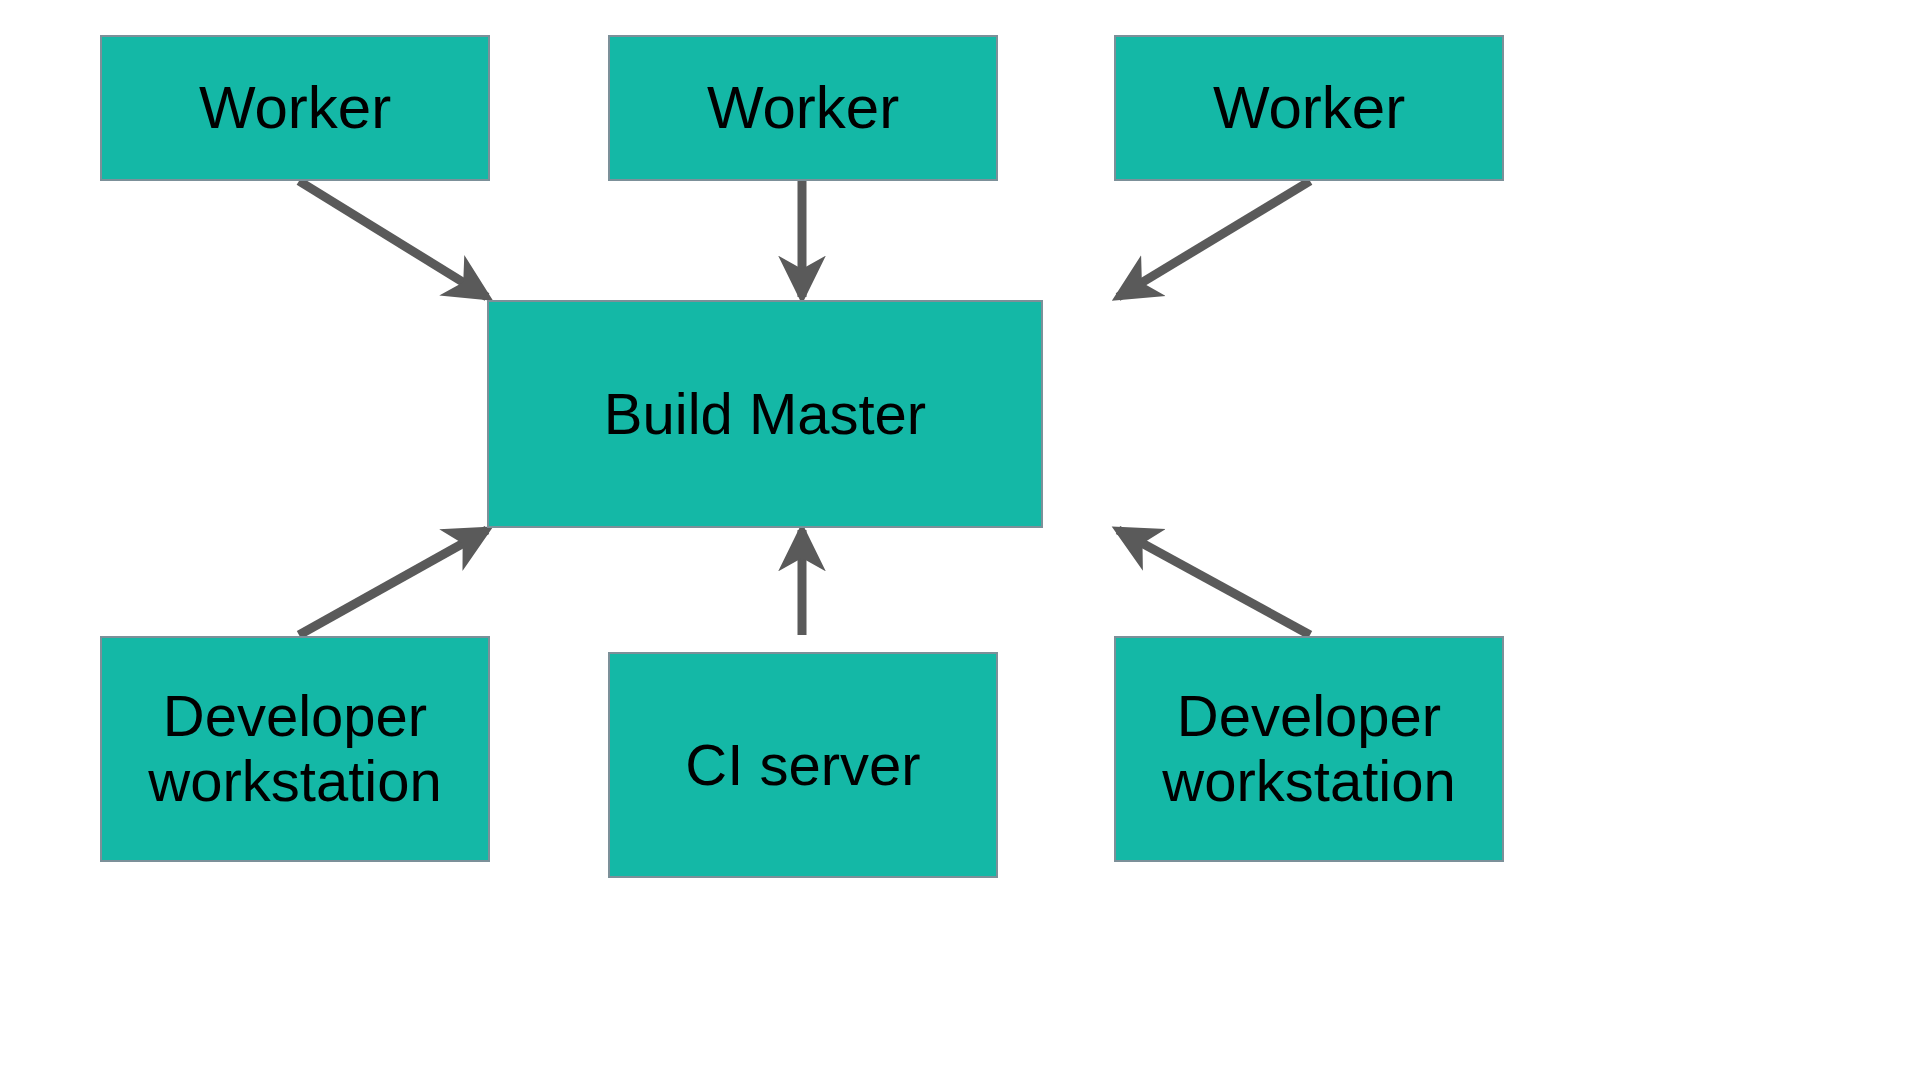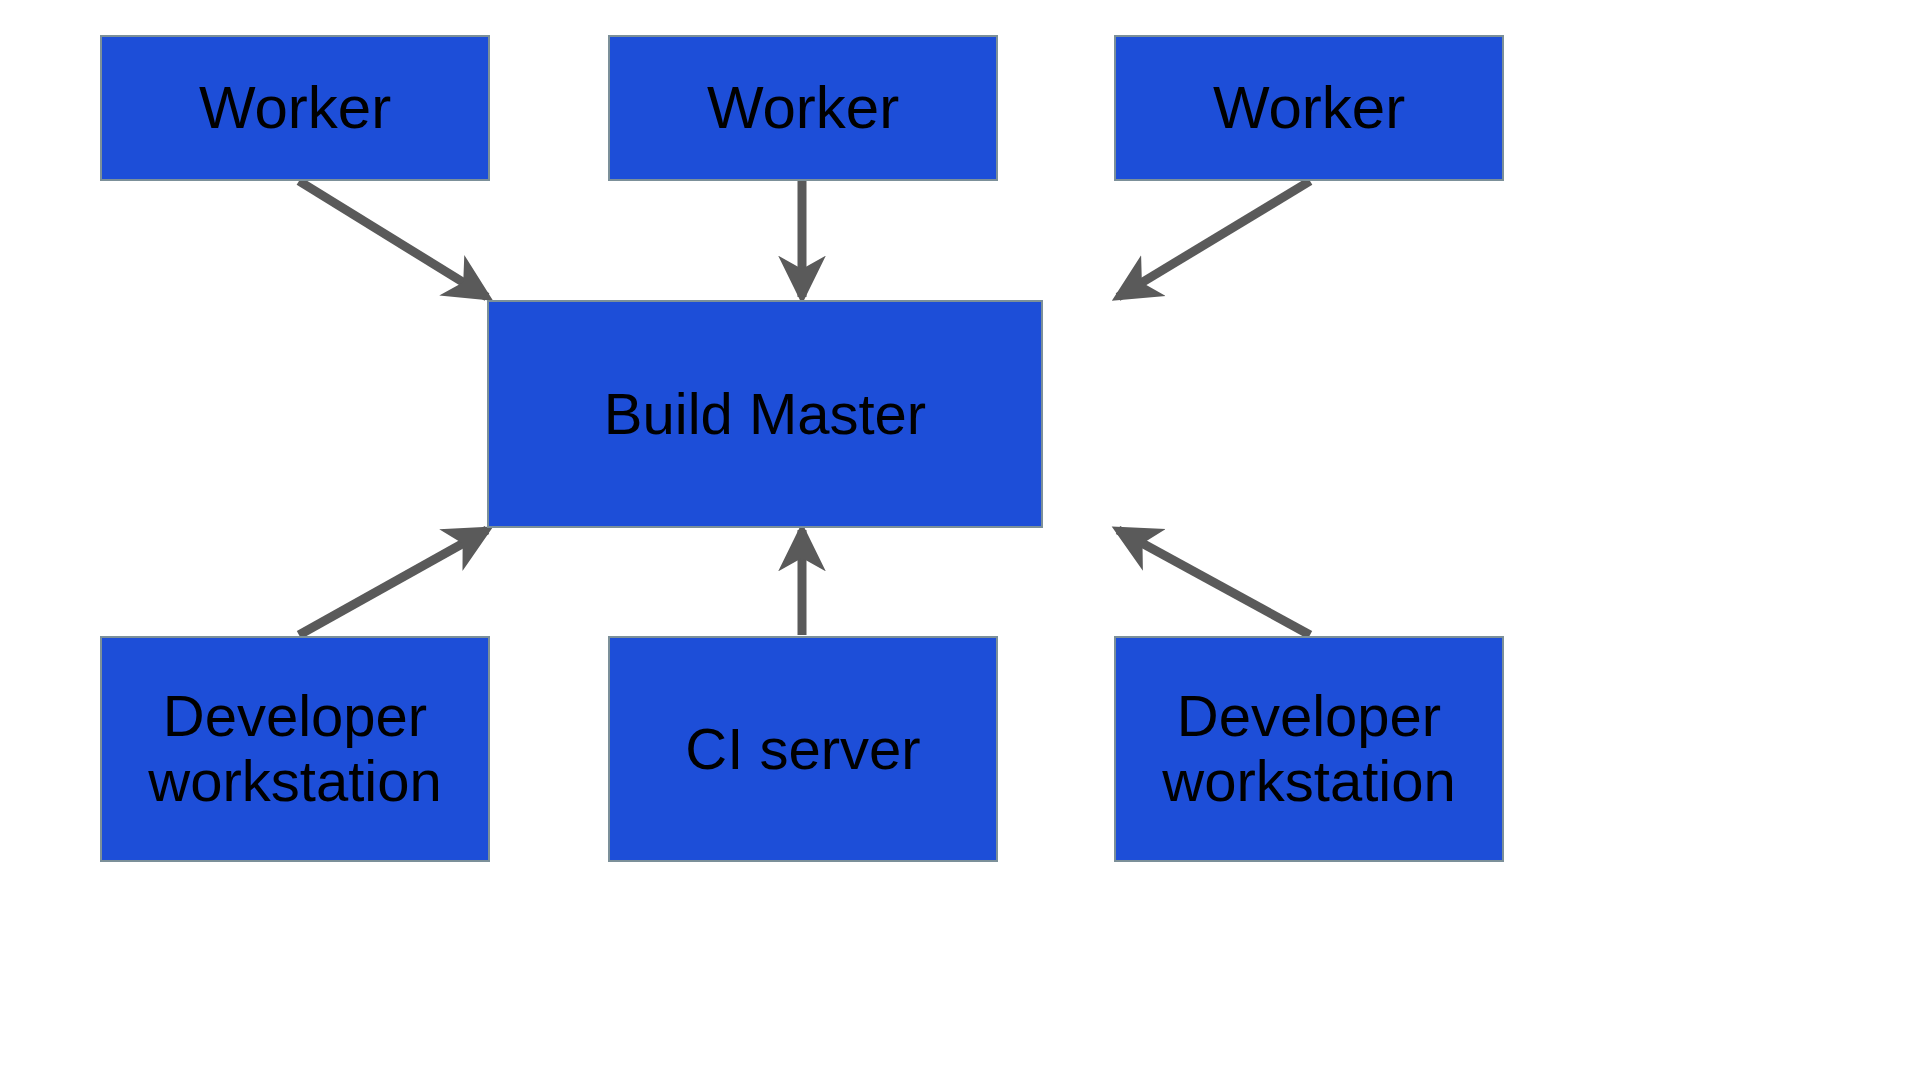--- a/index.html
+++ b/index.html
@@ -22,21 +22,21 @@
     position: absolute;
     left: 0;
     top: 0;
     width: 1910px;
     height: 1090px;
     pointer-events: none;
   }
   .node {
     position: absolute;
     box-sizing: border-box;
-    background: #1d4ed8;
+    background: #14b8a6;
     border: 2px solid #7c9099;
     display: flex;
     align-items: center;
     justify-content: center;
     text-align: center;
     color: #000000;
     line-height: 1.12;
     white-space: pre-line;
     z-index: 2;
   }
@@ -45,21 +45,21 @@
     width: 100%;
     padding: 0 8px;
     box-sizing: border-box;
     white-space: pre-line;
   }
   .n-worker1 { left: 100px; top: 35px;  width: 390px; height: 146px; font-size: 60px; }
   .n-worker2 { left: 608px; top: 35px;  width: 390px; height: 146px; font-size: 60px; }
   .n-worker3 { left: 1114px; top: 35px; width: 390px; height: 146px; font-size: 60px; }
   .n-master  { left: 487px; top: 300px; width: 556px; height: 228px; font-size: 58px; }
   .n-dev1    { left: 100px; top: 636px; width: 390px; height: 226px; font-size: 58px; }
-  .n-ci      { left: 608px; top: 636px; width: 390px; height: 226px; font-size: 58px; text-align: center; }
+  .n-ci      { left: 608px; top: 652px; width: 390px; height: 226px; font-size: 58px; text-align: center; }
   .n-dev2    { left: 1114px; top: 636px; width: 390px; height: 226px; font-size: 58px; }
 </style>
 </head>
 <body>
 
 <div id="canvas">
 
   <svg id="edge-layer" viewBox="0 0 1910 1090">
     <defs>
       <marker id="arrowhead" markerWidth="6" markerHeight="6" refX="4.6" refY="3" orient="auto" markerUnits="strokeWidth">

